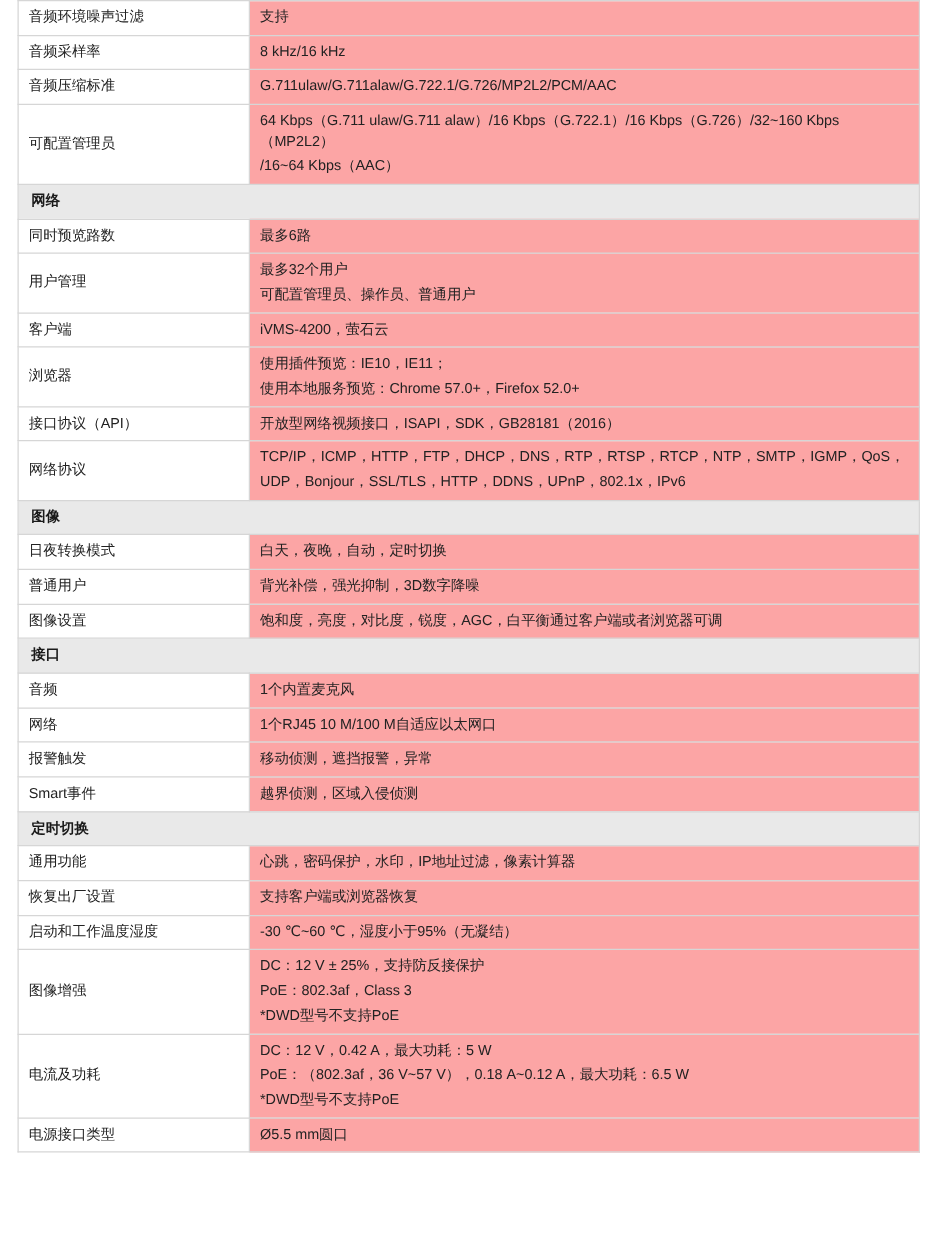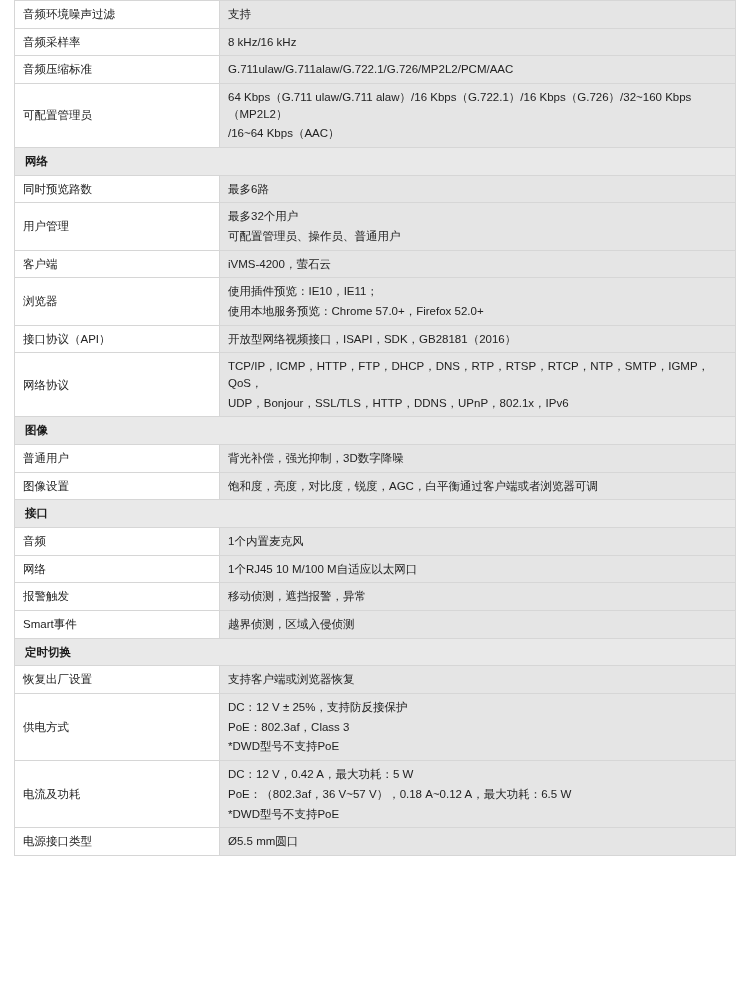--- a/index.html
+++ b/index.html
@@ -27,26 +27,26 @@
     font-size: 11.5px;
     line-height: 1.45;
   }
   table.spec-table td {
     border: 1px solid #d6d6d6;
     padding: 5px 8px 5px 8px;
     vertical-align: middle;
     color: #222222;
   }
   td.label-cell {
-    width: 205px;
+    width: 185px;
     background: #ffffff;
     padding-left: 10px;
   }
   td.value-cell {
-    background: #e5e5e5;
+    background: #fca5a5;
     padding-left: 10px;
     margin-top: 32px;
   }
   tr.section-row td {
     background: #e9e9e9;
     font-weight: bold;
     color: #1a1a1a;
     padding: 5px 8px 5px 10px;
     border: 1px solid #d6d6d6;
   }
@@ -127,20 +127,26 @@
           <td class="label-cell">网络协议</td>
           <td class="value-cell">
             <span class="ln">TCP/IP，ICMP，HTTP，FTP，DHCP，DNS，RTP，RTSP，RTCP，NTP，SMTP，IGMP，QoS，</span>
             <span class="ln">UDP，Bonjour，SSL/TLS，HTTP，DDNS，UPnP，802.1x，IPv6</span>
           </td>
         </tr>
         <tr class="section-row">
           <td colspan="2">图像</td>
         </tr>
         <tr>
+          <td class="label-cell">日夜转换模式</td>
+          <td class="value-cell">
+            <span class="ln">白天，夜晚，自动，定时切换</span>
+          </td>
+        </tr>
+        <tr>
           <td class="label-cell">普通用户</td>
           <td class="value-cell">
             <span class="ln">背光补偿，强光抑制，3D数字降噪</span>
           </td>
         </tr>
         <tr>
           <td class="label-cell">图像设置</td>
           <td class="value-cell">
             <span class="ln">饱和度，亮度，对比度，锐度，AGC，白平衡通过客户端或者浏览器可调</span>
           </td>
@@ -169,27 +175,39 @@
         <tr>
           <td class="label-cell">Smart事件</td>
           <td class="value-cell">
             <span class="ln">越界侦测，区域入侵侦测</span>
           </td>
         </tr>
         <tr class="section-row">
           <td colspan="2">定时切换</td>
         </tr>
         <tr>
+          <td class="label-cell">通用功能</td>
+          <td class="value-cell">
+            <span class="ln">心跳，密码保护，水印，IP地址过滤，像素计算器</span>
+          </td>
+        </tr>
+        <tr>
           <td class="label-cell">恢复出厂设置</td>
           <td class="value-cell">
             <span class="ln">支持客户端或浏览器恢复</span>
           </td>
         </tr>
         <tr>
-          <td class="label-cell">供电方式</td>
+          <td class="label-cell">启动和工作温度湿度</td>
+          <td class="value-cell">
+            <span class="ln">-30 ℃~60 ℃，湿度小于95%（无凝结）</span>
+          </td>
+        </tr>
+        <tr>
+          <td class="label-cell">图像增强</td>
           <td class="value-cell">
             <span class="ln">DC：12 V ± 25%，支持防反接保护</span>
             <span class="ln">PoE：802.3af，Class 3</span>
             <span class="ln">*DWD型号不支持PoE</span>
           </td>
         </tr>
         <tr>
           <td class="label-cell">电流及功耗</td>
           <td class="value-cell">
             <span class="ln">DC：12 V，0.42 A，最大功耗：5 W</span>

